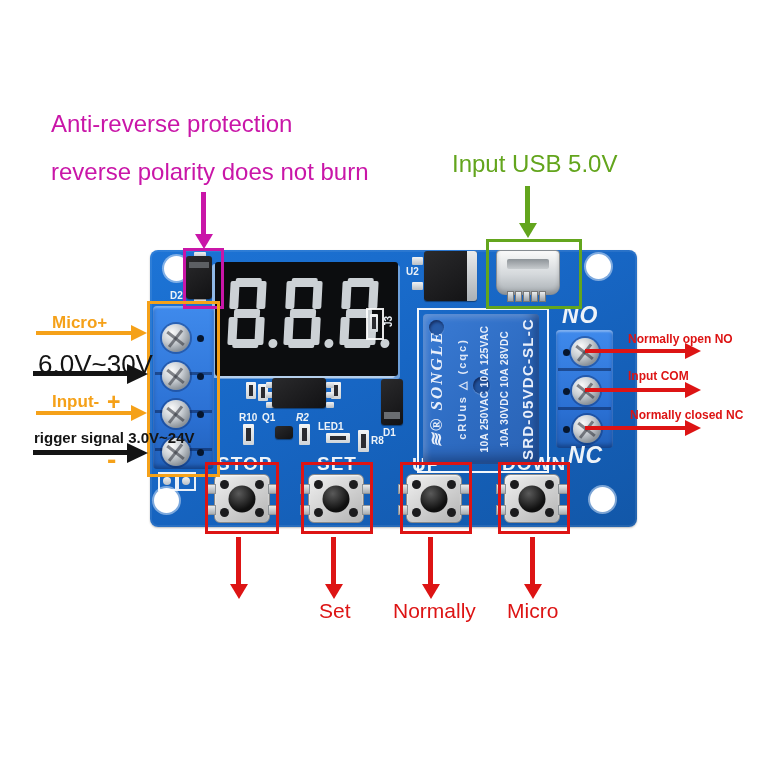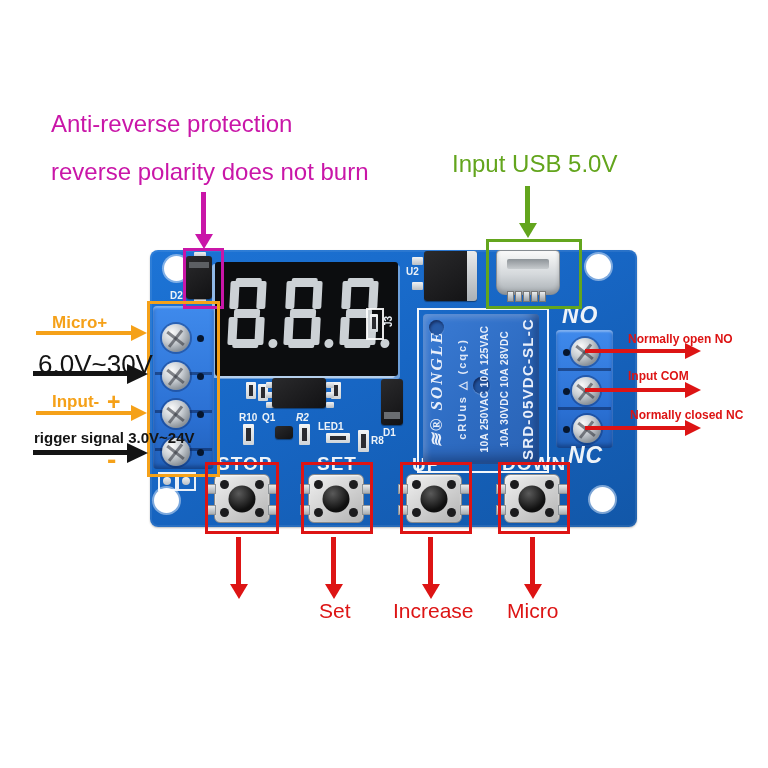--- a/index.html
+++ b/index.html
@@ -330,16 +330,16 @@
   <div class="outline" style="left:205px;top:462px;width:68px;height:66px;border-color:#dd1414;"></div>
   <div class="outline" style="left:301px;top:462px;width:66px;height:66px;border-color:#dd1414;"></div>
   <div class="outline" style="left:400px;top:462px;width:66px;height:66px;border-color:#dd1414;"></div>
   <div class="outline" style="left:498px;top:462px;width:66px;height:66px;border-color:#dd1414;"></div>
 
   <div class="v-arrow" style="left:236px;top:537px;height:47px;color:#dd1414;"></div>
   <div class="v-arrow" style="left:331px;top:537px;height:47px;color:#dd1414;"></div>
   <div class="v-arrow" style="left:428px;top:537px;height:47px;color:#dd1414;"></div>
   <div class="v-arrow" style="left:530px;top:537px;height:47px;color:#dd1414;"></div>
   <div class="red-label-lg" style="left:319px;top:599px;">Set</div>
-  <div class="red-label-lg" style="left:393px;top:599px;">Increase</div>
+  <div class="red-label-lg" style="left:393px;top:599px;">Normally</div>
   <div class="red-label-lg" style="left:507px;top:599px;">Micro</div>
 
 </div>
 
 </body></html>

